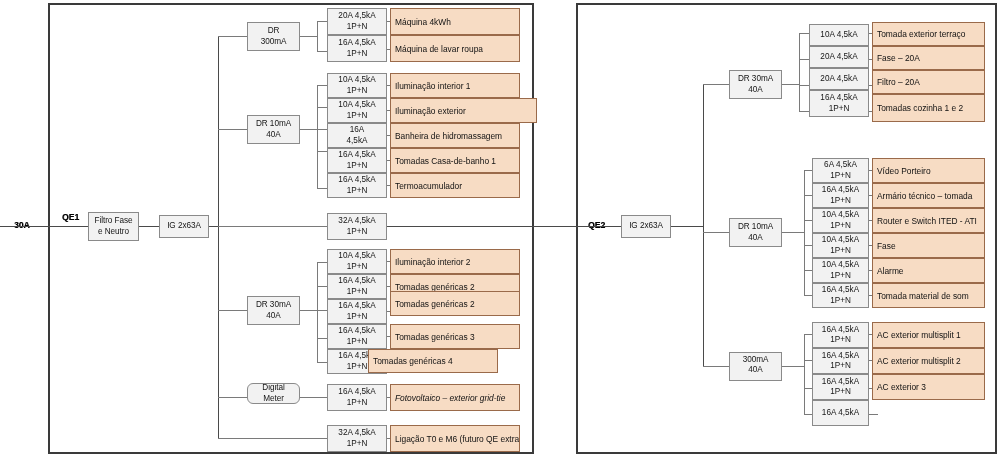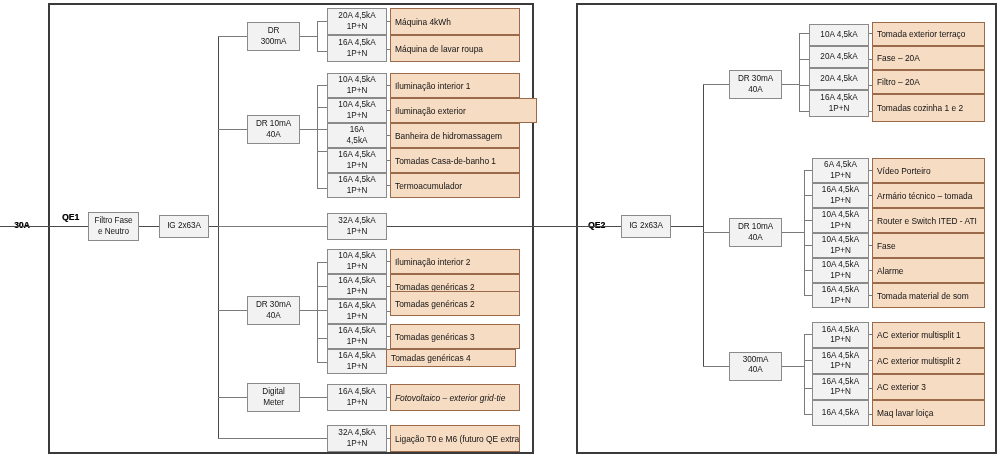--- a/index.html
+++ b/index.html
@@ -242,24 +242,24 @@
   <div class="wire h" style="left:387px;top:261px;width:9px;"></div>
   <div class="wire h" style="left:387px;top:286px;width:9px;"></div>
   <div class="wire h" style="left:387px;top:311px;width:9px;"></div>
   <div class="wire h" style="left:387px;top:336px;width:9px;"></div>
   <div class="wire h" style="left:387px;top:361px;width:9px;"></div>
 
   <div class="load" style="left:390px;top:249px;width:130px;height:25px;">Iluminação interior 2</div>
   <div class="load" style="left:390px;top:274px;width:130px;height:25px;">Tomadas genéricas 2</div>
   <div class="load" style="left:390px;top:284px;width:130px;height:25px;margin-top:7px;">Tomadas genéricas 2</div>
   <div class="load" style="left:390px;top:324px;width:130px;height:25px;">Tomadas genéricas 3</div>
-  <div class="load" style="left:386px;top:349px;width:130px;height:18px;">Tomadas genéricas 4</div>
+  <div class="load" style="left:368px;top:349px;width:130px;height:24px;">Tomadas genéricas 4</div>
 
   <div class="wire h" style="left:218px;top:397px;width:29px;"></div>
-  <div class="box" style="left:247px;top:383px;width:53px;height:29px;">
+  <div class="box" style="left:247px;top:383px;width:53px;height:21px;border-radius:6px;">
     <span class="ln">Digital</span>
     <span class="ln">Meter</span>
   </div>
   <div class="wire h" style="left:300px;top:397px;width:27px;"></div>
   <div class="brk" style="left:327px;top:384px;width:60px;height:27px;">
     <span class="ln">16A 4,5kA</span>
     <span class="ln">1P+N</span>
   </div>
   <div class="wire h" style="left:387px;top:397px;width:9px;"></div>
   <div class="load italic" style="left:390px;top:384px;width:130px;height:27px;">Fotovoltaico – exterior grid-tie</div>
@@ -399,15 +399,14 @@
   </div>
 
   <div class="wire h" style="left:869px;top:334px;width:9px;"></div>
   <div class="wire h" style="left:869px;top:360px;width:9px;"></div>
   <div class="wire h" style="left:869px;top:388px;width:9px;"></div>
   <div class="wire h" style="left:869px;top:414px;width:9px;"></div>
 
   <div class="load" style="left:872px;top:322px;width:113px;height:26px;">AC exterior multisplit 1</div>
   <div class="load" style="left:872px;top:348px;width:113px;height:26px;">AC exterior multisplit 2</div>
   <div class="load" style="left:872px;top:374px;width:113px;height:26px;">AC exterior 3</div>
-  <div class="load" style="left:872px;top:400px;width:113px;height:26px;">Maq lavar loiça</div>
 
 </div>
 
 </body></html>

